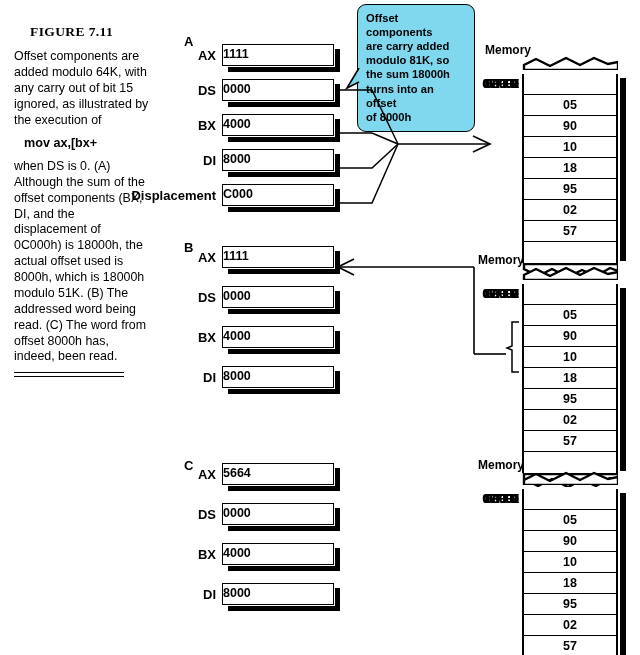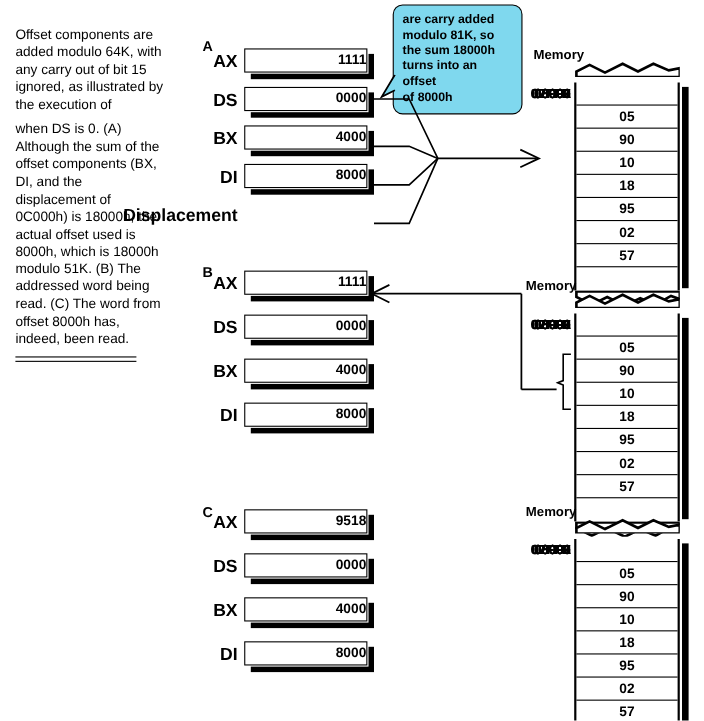--- a/index.html
+++ b/index.html
@@ -33,38 +33,38 @@
     border-top:1.4px solid #000;border-bottom:1.4px solid #000;
   }
 
   
   .sec-letter{font-weight:bold;font-size:13px;}
 
   
   .reg-row{position:absolute;height:26px;}
   .reg-label{
     position:absolute;right:100%;margin-right:6px;top:4px;
-    font-weight:bold;font-size:16px;white-space:nowrap;
+    font-weight:bold;font-size:13px;white-space:nowrap;
   }
   .reg-box{
     position:relative;width:112px;height:22px;
     border:1.6px solid #000;background:#fff;
     box-sizing:border-box;
   }
   .reg-box:after{
     content:"";position:absolute;left:5px;top:22px;
     width:112px;height:5px;background:#000;
   }
   .reg-box:before{
     content:"";position:absolute;left:112px;top:4px;
     width:5px;height:22px;background:#000;
   }
   .reg-val{
     position:relative;z-index:2;
-    text-align:right;font-weight:bold;font-size:12.5px;
+    text-align:left;font-weight:bold;font-size:12.5px;
     line-height:19px;
   }
 
   
   .mem-title{font-weight:bold;font-size:12px;}
   .mem-wrap{position:absolute;}
   .mem-torn{
     position:relative;width:96px;height:14px;overflow:hidden;
   }
   .mem-body{
@@ -98,28 +98,31 @@
   }
   #callout-tail{left:345px;top:68px;}
 
   
   .conn{position:absolute;pointer-events:none;}
 </style>
 </head>
 <body>
 
 <div class="abs" id="caption">
+  <div class="fig-title">FIGURE 7.11</div>
   <div class="cap-para">Offset components are added modulo 64K, with any carry out of bit 15 ignored, as illustrated by the execution of</div>
   <div class="code-block">
+    <div class="code-line">mov ax,[bx+</div>
   </div>
   <div class="cap-para">when DS is 0. (A) Although the sum of the offset components (BX, DI, and the displacement of 0C000h) is 18000h, the actual offset used is 8000h, which is 18000h modulo 51K. (B) The addressed word being read. (C) The word from offset 8000h has, indeed, been read.</div>
   <div class="cap-rule"></div>
 </div>
 
 <div class="abs" id="callout">
+  <div class="callout-line">Offset components</div>
   <div class="callout-line">are carry added</div>
   <div class="callout-line">modulo 81K, so</div>
   <div class="callout-line">the sum 18000h</div>
   <div class="callout-line">turns into an offset</div>
   <div class="callout-line">of 8000h</div>
 </div>
 <svg class="abs conn" id="callout-tail" width="20" height="22">
   <path d="M14,0 L2,20 L14,14" fill="#7fd8ee" stroke="#000" stroke-width="1.6"></path>
 </svg>
 
@@ -146,20 +149,23 @@
   </div>
 </div>
 <div class="reg-row" style="left:222px;top:149px;">
   <span class="reg-label">DI</span>
   <div class="reg-box">
     <div class="reg-val">8000</div>
   </div>
 </div>
 <div class="reg-row" style="left:222px;top:184px;">
   <span class="reg-label">Displacement</span>
+  <div class="reg-box">
+    <div class="reg-val">C000</div>
+  </div>
 </div>
 
 <svg class="abs conn" style="left:340px;top:84px;" width="152" height="126">
   <path d="M0,6 L32,6 L58,60" fill="none" stroke="#000" stroke-width="1.5"></path>
   <path d="M0,49 L32,49 L58,60" fill="none" stroke="#000" stroke-width="1.5"></path>
   <path d="M0,84 L32,84 L58,60" fill="none" stroke="#000" stroke-width="1.5"></path>
   <path d="M0,119 L32,119 L58,60" fill="none" stroke="#000" stroke-width="1.5"></path>
   <line x1="58" y1="60" x2="148" y2="60" stroke="#000" stroke-width="1.6"></line>
   <path d="M133,52 L150,60 L133,68" fill="none" stroke="#000" stroke-width="1.6"></path>
 </svg>
@@ -281,21 +287,21 @@
     <div class="mem-cell nobottom"></div>
   </div>
   <svg class="mem-torn" width="102" height="16">
     <path d="M2,1 L2,6 L16,13 L30,6 L46,14 L60,7 L74,13 L88,5 L96,8 L96,1 Z" fill="#fff" stroke="#000" stroke-width="2.4"></path>
   </svg>
 </div>
 
 <div class="reg-row" style="left:222px;top:463px;">
   <span class="reg-label">AX</span>
   <div class="reg-box">
-    <div class="reg-val">9518</div>
+    <div class="reg-val">5664</div>
   </div>
 </div>
 <div class="reg-row" style="left:222px;top:503px;">
   <span class="reg-label">DS</span>
   <div class="reg-box">
     <div class="reg-val">0000</div>
   </div>
 </div>
 <div class="reg-row" style="left:222px;top:543px;">
   <span class="reg-label">BX</span>

